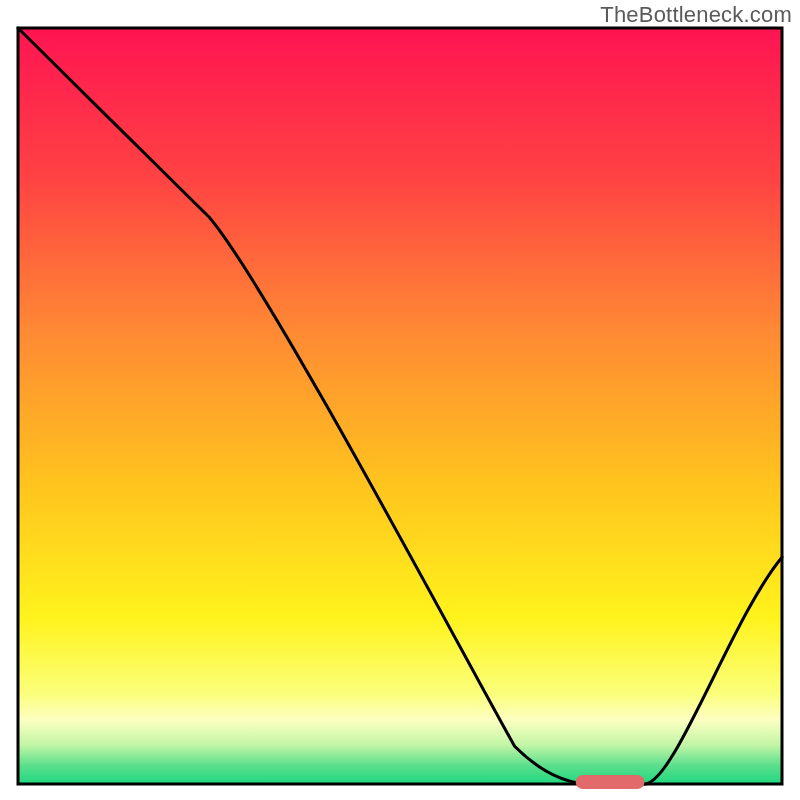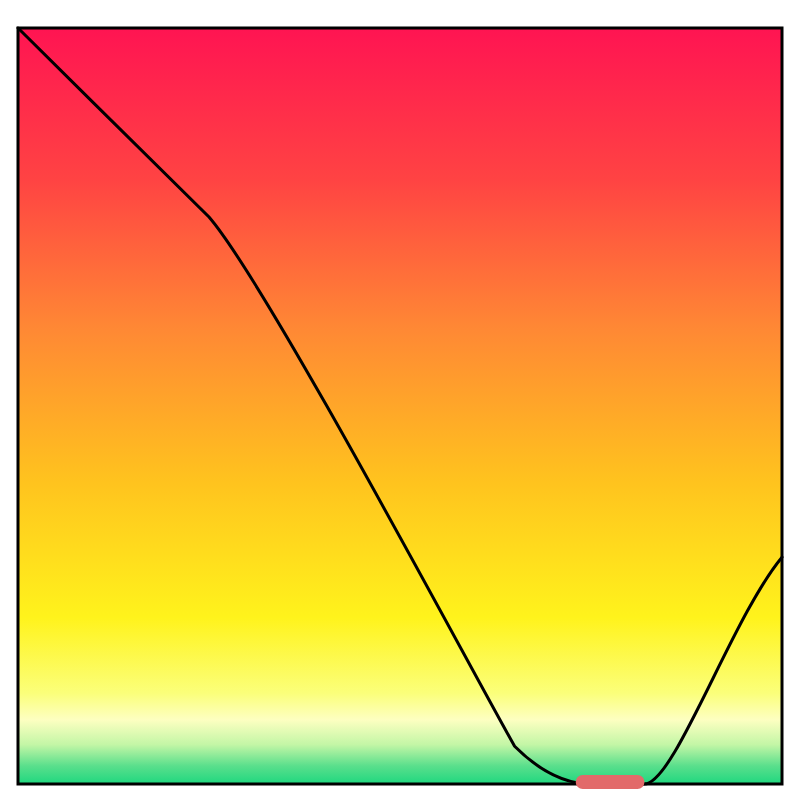--- a/index.html
+++ b/index.html
@@ -25,20 +25,21 @@
     letter-spacing: 0.2px;
   }
   svg {
     display: block;
   }
 </style>
 </head>
 <body>
 
 <div class="container">
+  <div class="watermark">TheBottleneck.com</div>
   <svg id="chart-svg" width="800" height="800" viewBox="0 0 800 800">
       <defs>
         <linearGradient id="bg-grad" x1="0" y1="0" x2="0" y2="1">
           <stop offset="0.00%" stop-color="#ff1452"></stop>
           <stop offset="20.00%" stop-color="#ff4343"></stop>
           <stop offset="40.00%" stop-color="#ff8934"></stop>
           <stop offset="60.00%" stop-color="#ffc31e"></stop>
           <stop offset="78.00%" stop-color="#fff31c"></stop>
           <stop offset="88.00%" stop-color="#fbff7a"></stop>
           <stop offset="91.50%" stop-color="#fdffc1"></stop>

